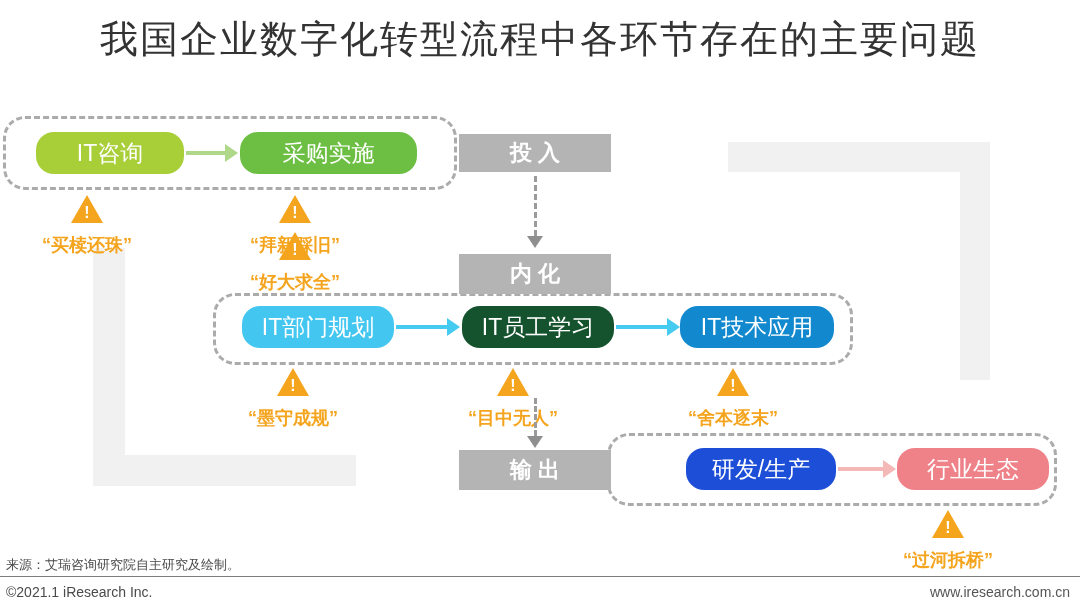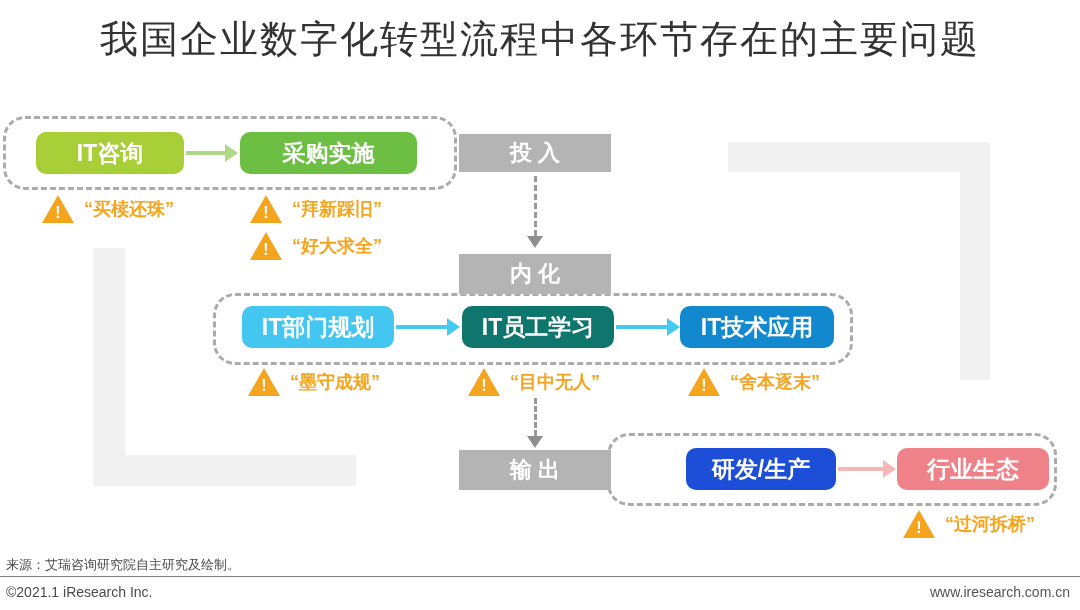--- a/index.html
+++ b/index.html
@@ -12,40 +12,40 @@
   
   .title { position:absolute; top:14px; left:0; width:1080px; margin:0;
            text-align:center; font-size:38px; font-weight:normal; color:#333;
            letter-spacing:2px; }
 
   
   .dgroup { position:absolute; border:3px dashed #ababab; border-radius:22px; box-sizing:border-box; }
 
   
   .node { position:absolute; display:flex; align-items:center; justify-content:center;
-          color:#fff; font-weight:bold; font-size:23px; border-radius:10px; }
+          color:#fff; font-weight:normal; font-size:23px; border-radius:18px; }
   .stage { position:absolute; display:flex; align-items:center; justify-content:center;
            background:#b4b4b4; color:#fff; font-weight:bold; font-size:22px;
            letter-spacing:6px; text-indent:6px; }
 
   
   .h-arrow { position:absolute; height:18px; display:flex; align-items:center; }
   .h-arrow .line { flex:1; height:4px; background:var(--c); }
   .h-arrow .head { width:0; height:0; border-top:9px solid transparent;
                    border-bottom:9px solid transparent; border-left:13px solid var(--c); }
 
   
   .v-arrow { position:absolute; width:16px; }
   .v-arrow .vline { width:0; margin:0 auto; border-left:3px dashed #9b9b9b; }
   .v-arrow .vhead { width:0; height:0; margin:0 auto;
                     border-left:8px solid transparent; border-right:8px solid transparent;
                     border-top:12px solid #8f8f8f; }
 
   
-  .warning { position:absolute; display:flex; align-items:center; gap:10px; }
+  .warning { position:absolute; display:flex; align-items:center; gap:10px;flex-direction:column; }
   .warn-icon { position:relative; width:32px; height:28px; display:inline-block; flex:0 0 auto; }
   .warn-icon::before { content:""; position:absolute; left:0; top:0; width:32px; height:28px;
                        background:#f5a41e; clip-path:polygon(50% 0%, 100% 100%, 0% 100%); }
   .warn-icon::after { content:"!"; position:absolute; left:0; right:0; bottom:1px;
                       text-align:center; color:#fff; font-weight:bold; font-size:16px; }
   .warn-text { color:#f5a41e; font-weight:bold; font-size:18px; white-space:nowrap; }
 
   
   .src { position:absolute; left:6px; top:556px; font-size:13px; color:#4a4a4a; }
   .divider { position:absolute; left:0; top:576px; width:1080px; height:1px; background:#7d7d7d; }
@@ -93,21 +93,21 @@
     <div class="vline" style="height:60px;"></div>
     <div class="vhead"></div>
   </div>
   <div class="stage" style="left:459px; top:254px; width:152px; height:40px;text-align:center;">内化</div>
 
   <div class="node" style="left:242px; top:306px; width:152px; height:42px; background:#43C7F0;">IT部门规划</div>
   <div class="h-arrow" style="left:396px; top:318px; width:64px; --c:#45CAF0;">
     <div class="line"></div>
     <div class="head"></div>
   </div>
-  <div class="node" style="left:462px; top:306px; width:152px; height:42px; background:#0f766e;">IT员工学习</div>
+  <div class="node" style="left:462px; top:306px; width:152px; height:42px; background:#14532d;">IT员工学习</div>
   <div class="h-arrow" style="left:616px; top:318px; width:64px; --c:#45CAF0;">
     <div class="line"></div>
     <div class="head"></div>
   </div>
   <div class="node" style="left:680px; top:306px; width:154px; height:42px; background:#1289CE;">IT技术应用</div>
 
   <div class="warning" style="left:248px; top:368px;">
     <span class="warn-icon"></span>
     <span class="warn-text">“墨守成规”</span>
   </div>

